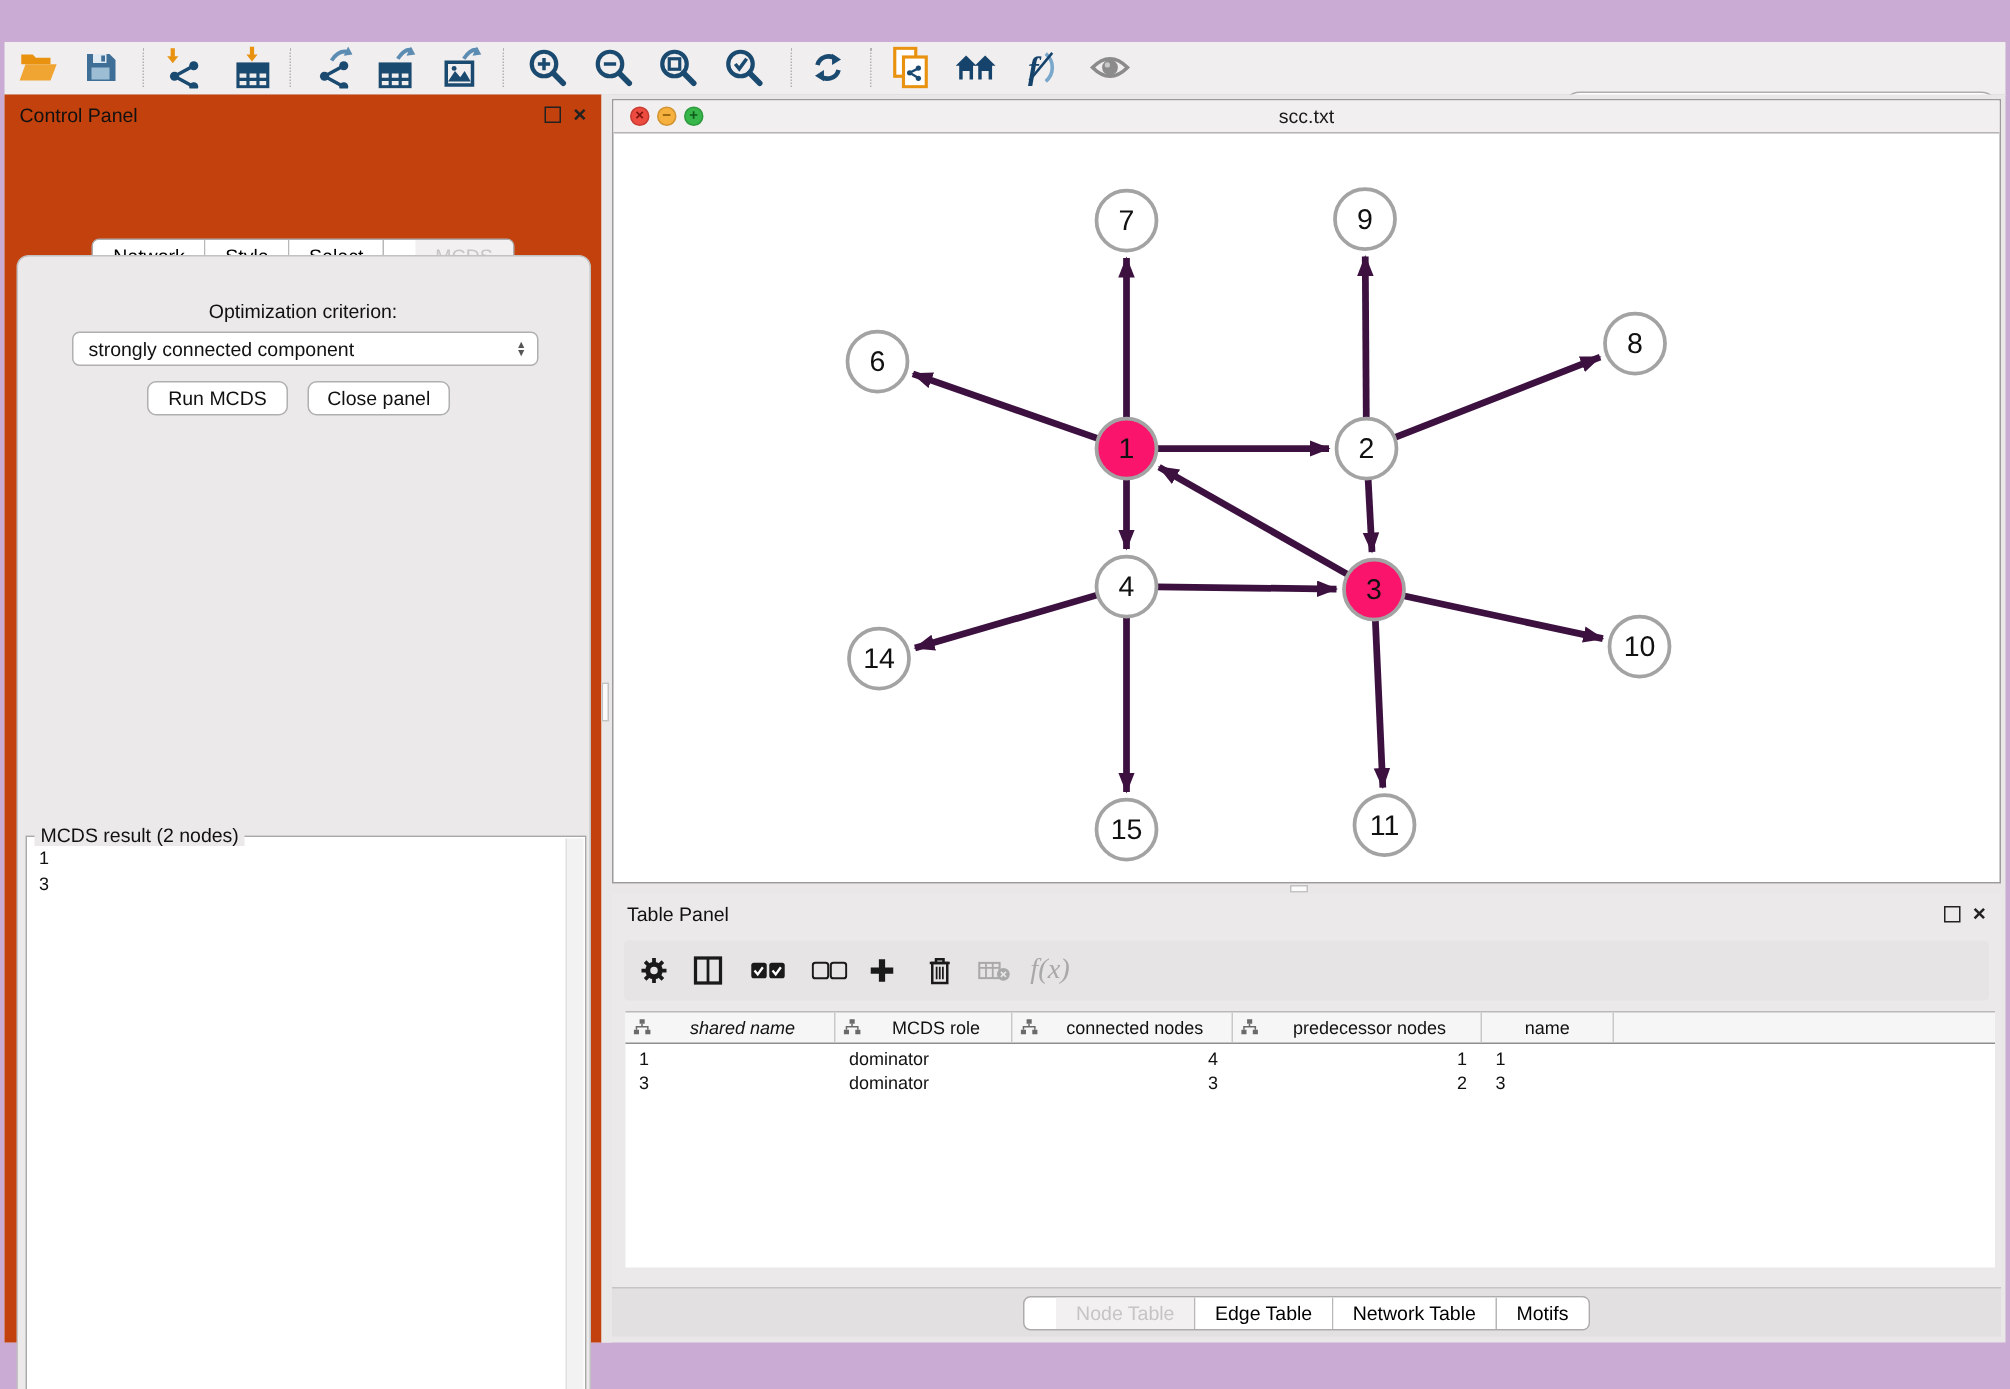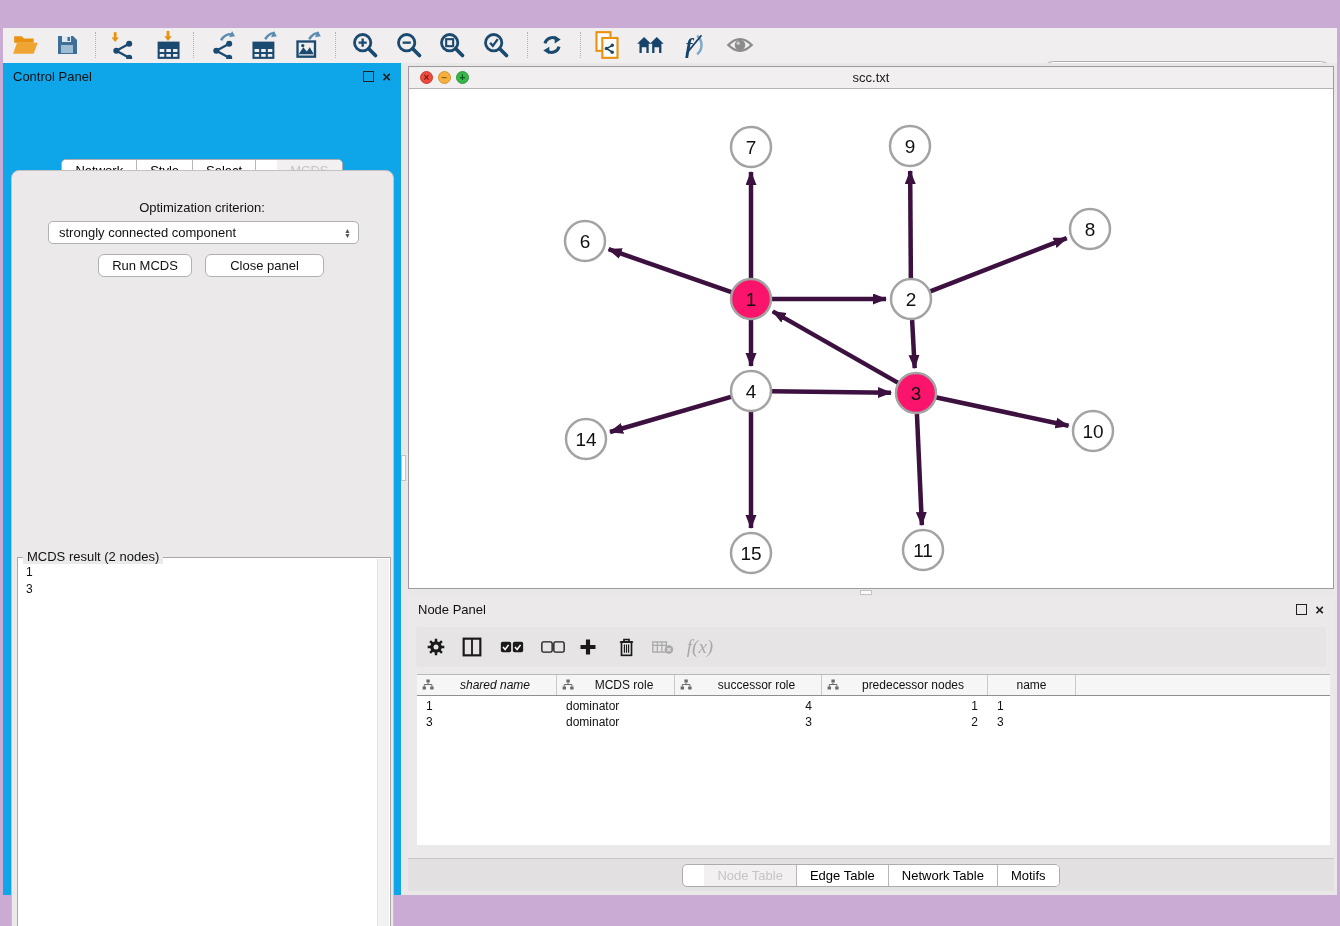--- a/index.html
+++ b/index.html
@@ -10,21 +10,21 @@
   #titlebar{left:3px;top:4px;width:1334px;height:24px;background:#f2f0f0;border-bottom:1px solid #d8d6d6;}
   .tl-circle{width:12px;height:12px;border-radius:50%;background:#cbc9c9;border:1px solid #b2b0b0;top:4px;}
   #win-title{width:100%;text-align:center;line-height:24px;font-size:13px;color:#9a9a9a;}
   #toolbar{left:3px;top:28px;width:1334px;height:35px;background:#f0eeee;border-bottom:1px solid #c6c4c4;}
   .tbtn{position:absolute;top:1px;width:34px;height:32px;display:flex;align-items:center;justify-content:center;cursor:default;}
   .tsep{position:absolute;top:4px;width:0;height:26px;border-left:1px dotted #b4b2b2;}
   #search-wrap{left:1038px;top:33px;width:292px;height:25px;background:#fff;border:1px solid #adadad;border-radius:13px;box-sizing:border-box;display:flex;align-items:center;}
   #search-input{border:none;outline:none;background:transparent;font-size:13px;flex:1;height:20px;}
   
   #main-bg{left:3px;top:63px;width:1334px;height:832px;background:#e9e7e7;}
-  #control-panel{left:3px;top:63px;width:398px;height:832px;background:#0ea5e9;}
+  #control-panel{left:3px;top:63px;width:398px;height:832px;background:#c2410c;}
   .panel-header{height:26px;display:flex;align-items:center;font-size:13px;color:#111;}
   .ph-title{margin-left:10px;}
   .ph-icons{position:absolute;right:10px;display:flex;gap:8px;align-items:center;}
   .maxbox{width:9px;height:9px;border:1.5px solid #222;}
   .closex{font-size:15px;font-weight:bold;color:#222;line-height:9px;}
   .tabgroup{display:flex;border:1px solid #adabab;border-radius:5px;overflow:hidden;background:#fff;height:21px;}
   .tabseg{display:flex;align-items:center;justify-content:center;font-size:13px;color:#000;background:#fff;border-right:1px solid #b9b7b7;padding:0 13px;white-space:nowrap;}
   .tabseg:last-child{border-right:none;}
   .tabseg.active{background:#f2f0f0;color:#c6c4c4;margin-left:21px;}
   #cp-tabs{left:0;top:96px;width:398px;display:flex;justify-content:center;}
@@ -248,21 +248,21 @@
     <div id="cp-box" class="abs"></div>
     <div id="criterion-select" class="abs">
       <span class="val">strongly connected component</span>
       <span class="stepper">
           <span>▲</span>
           <span>▼</span>
         </span>
     </div>
     <div id="opt-label" class="abs">Optimization criterion:</div>
     <div class="pbtn" style="left:95px;width:94px">Run MCDS</div>
-    <div class="pbtn" style="left:202px;width:119px">Close panel</div>
+    <div class="pbtn" style="left:202px;width:95px">Close panel</div>
     <div id="groupbox" class="abs">
       <span class="legend">MCDS result (2 nodes)</span>
       <div id="result-lines">1
 3</div>
       <div id="result-scroll"></div>
     </div>
   </div>
 
   <div id="splitv" class="abs">
       <div class="dimple"></div>
@@ -319,21 +319,21 @@
         <text x="684" y="342" text-anchor="middle" dy="0.35em" font-size="19" fill="#111111">10</text>
         <circle cx="342" cy="464" r="20" fill="#ffffff" stroke="#a3a3a3" stroke-width="2.5"></circle>
         <text x="342" y="464" text-anchor="middle" dy="0.35em" font-size="19" fill="#111111">15</text>
         <circle cx="514" cy="461" r="20" fill="#ffffff" stroke="#a3a3a3" stroke-width="2.5"></circle>
         <text x="514" y="461" text-anchor="middle" dy="0.35em" font-size="19" fill="#111111">11</text>
       </svg>
   </div>
 
   <div id="table-panel" class="abs">
     <div class="panel-header" style="position:relative">
-      <span class="ph-title">Node Panel</span>
+      <span class="ph-title">Table Panel</span>
       <span class="ph-icons">
         <span class="maxbox"></span>
         <span class="closex">×</span>
       </span>
     </div>
     <div id="tp-toolbar">
       <div class="tpbtn" style="left:4px">
           <svg width="20" height="20" viewBox="0 0 24 24">
             <g stroke="#1a1a1a" stroke-width="3">
               <path d="M12 2v20M2 12h20M4.9 4.9l14.2 14.2M19.1 4.9L4.9 19.1"></path>
@@ -410,21 +410,21 @@
           </div>
           <div class="hcell" style="width: 147px;">
             <svg class="treeicon" width="12" height="12" viewBox="0 0 12 12">
               <g fill="#6a6a6a">
                 <rect x="4.4" y="0.5" width="3.4" height="3"></rect>
                 <rect x="0.6" y="7.5" width="3.4" height="3"></rect>
                 <rect x="8.2" y="7.5" width="3.4" height="3"></rect>
               </g>
               <path d="M6 3.5v2M2.3 7.5V5.5h7.6v2" fill="none" stroke="#6a6a6a" stroke-width="1"></path>
             </svg>
-            <span class="lbl">successor role</span>
+            <span class="lbl">connected nodes</span>
           </div>
           <div class="hcell" style="width: 166px;">
             <svg class="treeicon" width="12" height="12" viewBox="0 0 12 12">
               <g fill="#6a6a6a">
                 <rect x="4.4" y="0.5" width="3.4" height="3"></rect>
                 <rect x="0.6" y="7.5" width="3.4" height="3"></rect>
                 <rect x="8.2" y="7.5" width="3.4" height="3"></rect>
               </g>
               <path d="M6 3.5v2M2.3 7.5V5.5h7.6v2" fill="none" stroke="#6a6a6a" stroke-width="1"></path>
             </svg>

